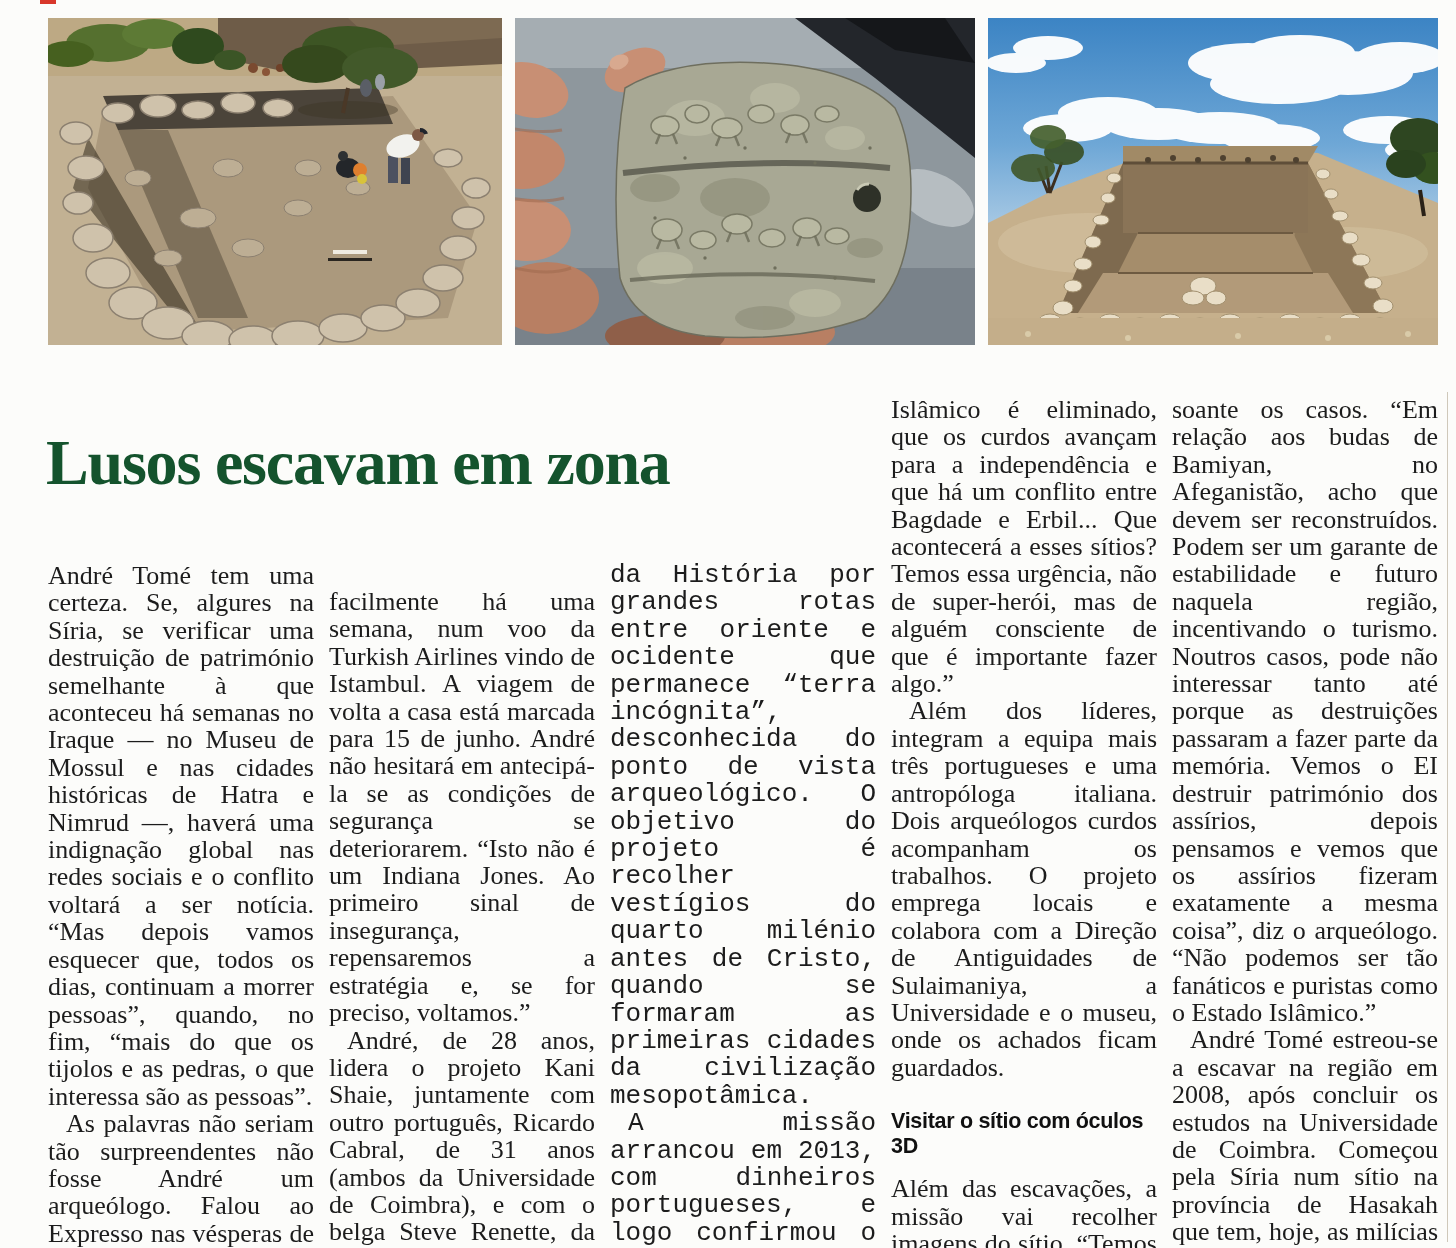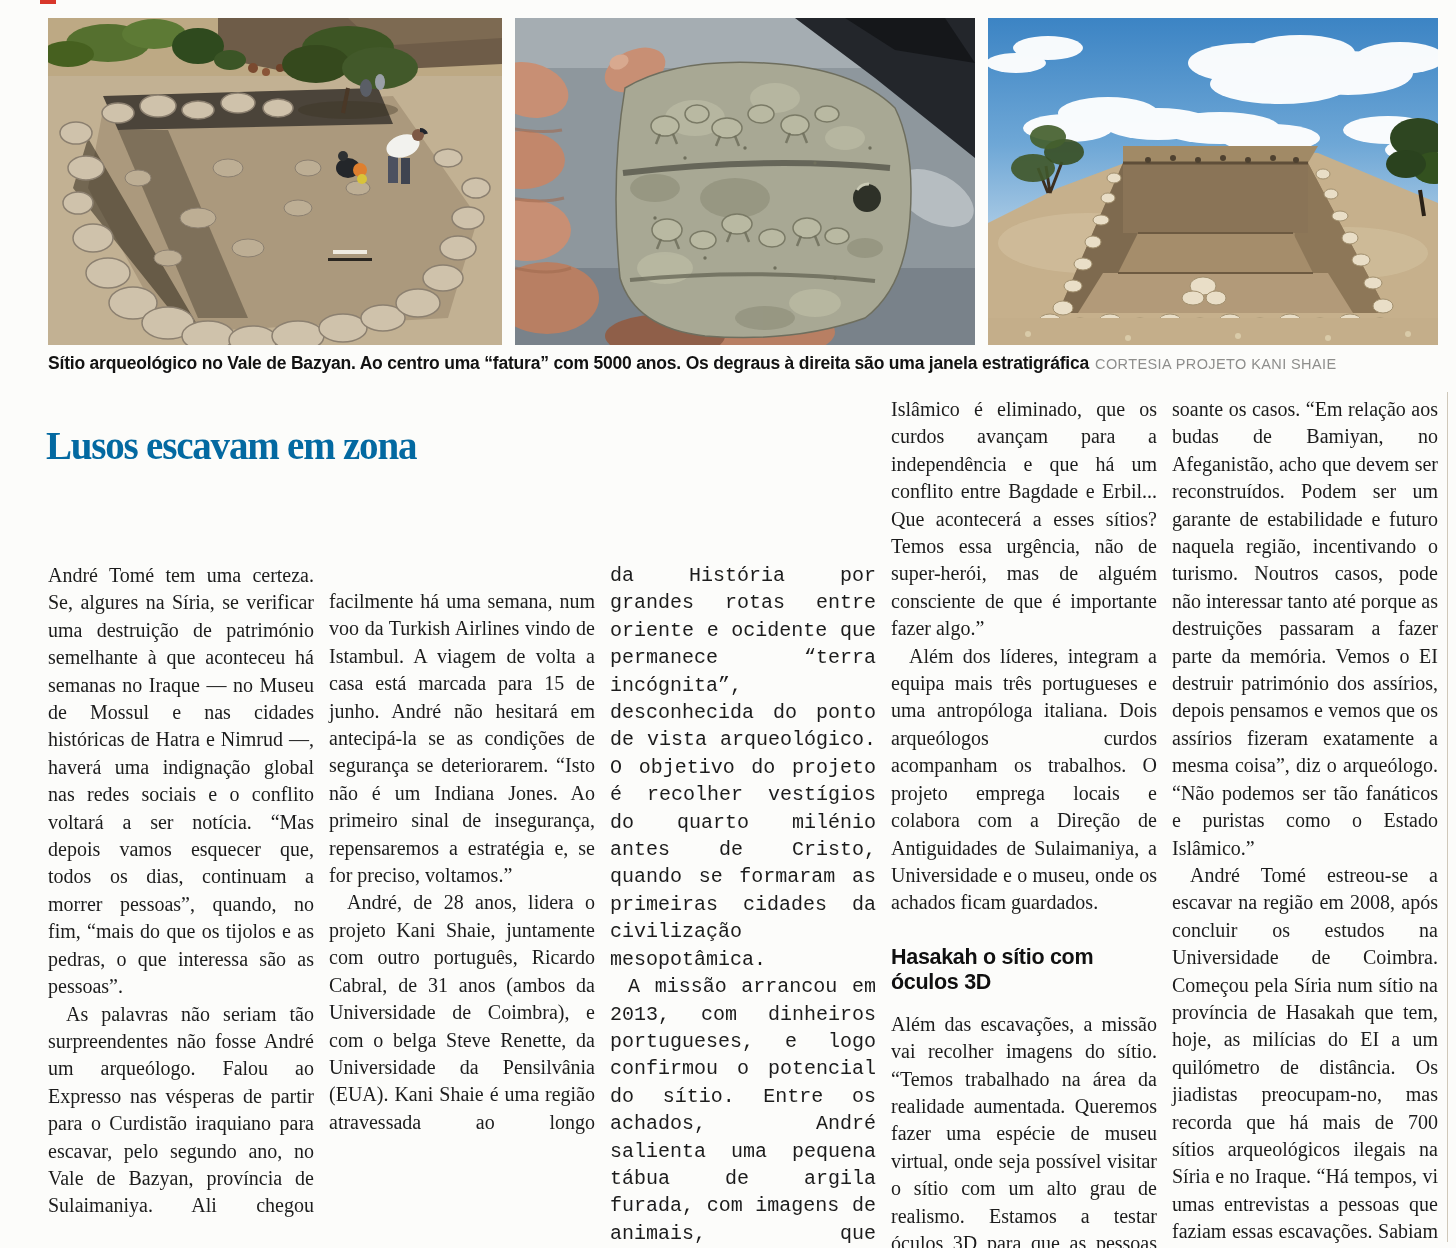--- a/index.html
+++ b/index.html
@@ -19,33 +19,33 @@
     font-family:"Liberation Sans", sans-serif;font-weight:bold;
     font-size:17.5px;line-height:22px;color:#121212;letter-spacing:-0.2px;
   }
   .caption .credit{
     font-weight:normal;color:#8e8e8c;font-size:14.5px;letter-spacing:0.4px;
     padding-left:6px;
   }
 
   .headline{
     position:absolute;left:46px;top:388px;width:840px;
-    font-weight:bold;font-size:39px;line-height:63px;letter-spacing:-1.2px;
-    color:#0369a1;
+    font-weight:bold;font-size:64px;line-height:63px;letter-spacing:-1.2px;
+    color:#14532d;
   }
   .headline span{display:block;}
 
   .col{position:absolute;width:266px;text-align:justify;}
   #col1{left:48px;top:562px;height:680px;}
   #col2{left:329px;top:588px;height:680px;}
   #col3{left:610px;top:562px;height:680px;font-family:Liberation Mono, monospace;}
   #col4{left:891px;top:396px;height:846px;}
   #col5{left:1172px;top:396px;height:846px;}
 
-  .col p{margin:0;font-size:20px;line-height:27.4px;color:#1c1c1c;}
+  .col p{margin:0;font-size:26px;line-height:27.4px;color:#1c1c1c;}
   .col p.indent{text-indent:18px;}
   .col p.cont{text-align-last:justify;}
   .col p.lead{
     font-weight:bold;font-size:21.5px;line-height:27.6px;color:#111;
     margin:6px 0 28px 0;text-align:left;
   }
   .col h3.subhead{
     font-family:"Liberation Sans", sans-serif;font-weight:bold;
     font-size:21.5px;line-height:25px;color:#101010;letter-spacing:-0.3px;
     margin:28px 0 16px 0;text-align:left;
@@ -303,23 +303,20 @@
           <circle cx="40" cy="316" r="3"></circle>
             <circle cx="140" cy="320" r="3"></circle>
             <circle cx="250" cy="318" r="3"></circle>
           <circle cx="340" cy="320" r="3"></circle>
             <circle cx="420" cy="316" r="3"></circle>
         </g>
       </svg>
     </div>
   </div>
 
-  <div class="caption">
-    <span>Sítio arqueológico no Vale de Bazyan. Ao centro uma “fatura” com 5000 anos. Os degraus à direita são uma janela estratigráfica</span><span class="credit">CORTESIA PROJETO KANI SHAIE</span>
-  </div>
 
   <h1 class="headline">
     <span>Lusos escavam em zona</span>
   </h1>
 
   <div class="col" id="col1">
       <p class="">André Tomé tem uma certeza. Se, algures na Síria, se verificar uma destruição de património semelhante à que aconteceu há semanas no Iraque — no Museu de Mossul e nas cidades históricas de Hatra e Nimrud —, haverá uma indignação global nas redes sociais e o conflito voltará a ser notícia. “Mas depois vamos esquecer que, todos os dias, continuam a morrer pessoas”, quando, no fim, “mais do que os tijolos e as pedras, o que interessa são as pessoas”.</p>
       <p class=" indent cont">As palavras não seriam tão surpreendentes não fosse André um arqueólogo. Falou ao Expresso nas vésperas de partir para o Curdistão iraquiano para escavar, pelo segundo ano, no Vale de Bazyan, província de Sulaimaniya. Ali chegou</p>
     </div>
   <div class="col" id="col2">
@@ -327,21 +324,21 @@
       <p class=" indent cont">André, de 28 anos, lidera o projeto Kani Shaie, juntamente com outro português, Ricardo Cabral, de 31 anos (ambos da Universidade de Coimbra), e com o belga Steve Renette, da Universidade da Pensilvânia (EUA). Kani Shaie é uma região atravessada ao longo</p>
     </div>
   <div class="col" id="col3">
       <p class="">da História por grandes rotas entre oriente e ocidente que permanece “terra incógnita”, desconhecida do ponto de vista arqueológico. O objetivo do projeto é recolher vestígios do quarto milénio antes de Cristo, quando se formaram as primeiras cidades da civilização mesopotâmica.</p>
       <p class=" indent">A missão arrancou em 2013, com dinheiros portugueses, e logo confirmou o potencial do sítio. Entre os achados, André salienta uma pequena tábua de argila furada, com imagens de animais, que funcionaria como “uma espécie de fatura” entregue, provavelmente, por um mercador que transportava animais ao destinatário.</p>
       <p class=" indent cont">A descoberta motivou a equipa para continuar, este ano com financiamento exclusivamente norte-americano, no futuro logo se verá. “Não sabemos o que vai acontecer ao Curdistão. Agora está bem, mas imaginemos que o Estado</p>
     </div>
   <div class="col" id="col4">
       <p class="">Islâmico é eliminado, que os curdos avançam para a independência e que há um conflito entre Bagdade e Erbil... Que acontecerá a esses sítios? Temos essa urgência, não de super-herói, mas de alguém consciente de que é importante fazer algo.”</p>
       <p class=" indent">Além dos líderes, integram a equipa mais três portugueses e uma antropóloga italiana. Dois arqueólogos curdos acompanham os trabalhos. O projeto emprega locais e colabora com a Direção de Antiguidades de Sulaimaniya, a Universidade e o museu, onde os achados ficam guardados.</p>
-      <h3 class="subhead">Hasakah o sítio com óculos 3D</h3>
+      <h3 class="subhead">Visitar o sítio com óculos 3D</h3>
       <p class="">Além das escavações, a missão vai recolher imagens do sítio. “Temos trabalhado na área da realidade aumentada. Queremos fazer uma espécie de museu virtual, onde seja possível visitar o sítio com um alto grau de realismo. Estamos a testar óculos 3D para que as pessoas sintam que estão lá”, sem necessidade de reconstrução.</p>
     </div>
   <div class="col" id="col5">
       <p class="">soante os casos. “Em relação aos budas de Bamiyan, no Afeganistão, acho que devem ser reconstruídos. Podem ser um garante de estabilidade e futuro naquela região, incentivando o turismo. Noutros casos, pode não interessar tanto até porque as destruições passaram a fazer parte da memória. Vemos o EI destruir património dos assírios, depois pensamos e vemos que os assírios fizeram exatamente a mesma coisa”, diz o arqueólogo. “Não podemos ser tão fanáticos e puristas como o Estado Islâmico.”</p>
       <p class=" indent">André Tomé estreou-se a escavar na região em 2008, após concluir os estudos na Universidade de Coimbra. Começou pela Síria num sítio na província de Hasakah que tem, hoje, as milícias do EI a um quilómetro de distância. Os jiadistas preocupam-no, mas recorda que há mais de 700 sítios arqueológicos ilegais na Síria e no Iraque. “Há tempos, vi umas entrevistas a pessoas que faziam essas escavações. Sabiam que estavam a destruir o passado mas diziam que precisavam de dinheiro para comer. Isto tem de ser compreendido.” Ainda que a história desses locais se perca para sempre. </p>
     </div>
 
   <div class="page-rule"></div>
 </div>
 

